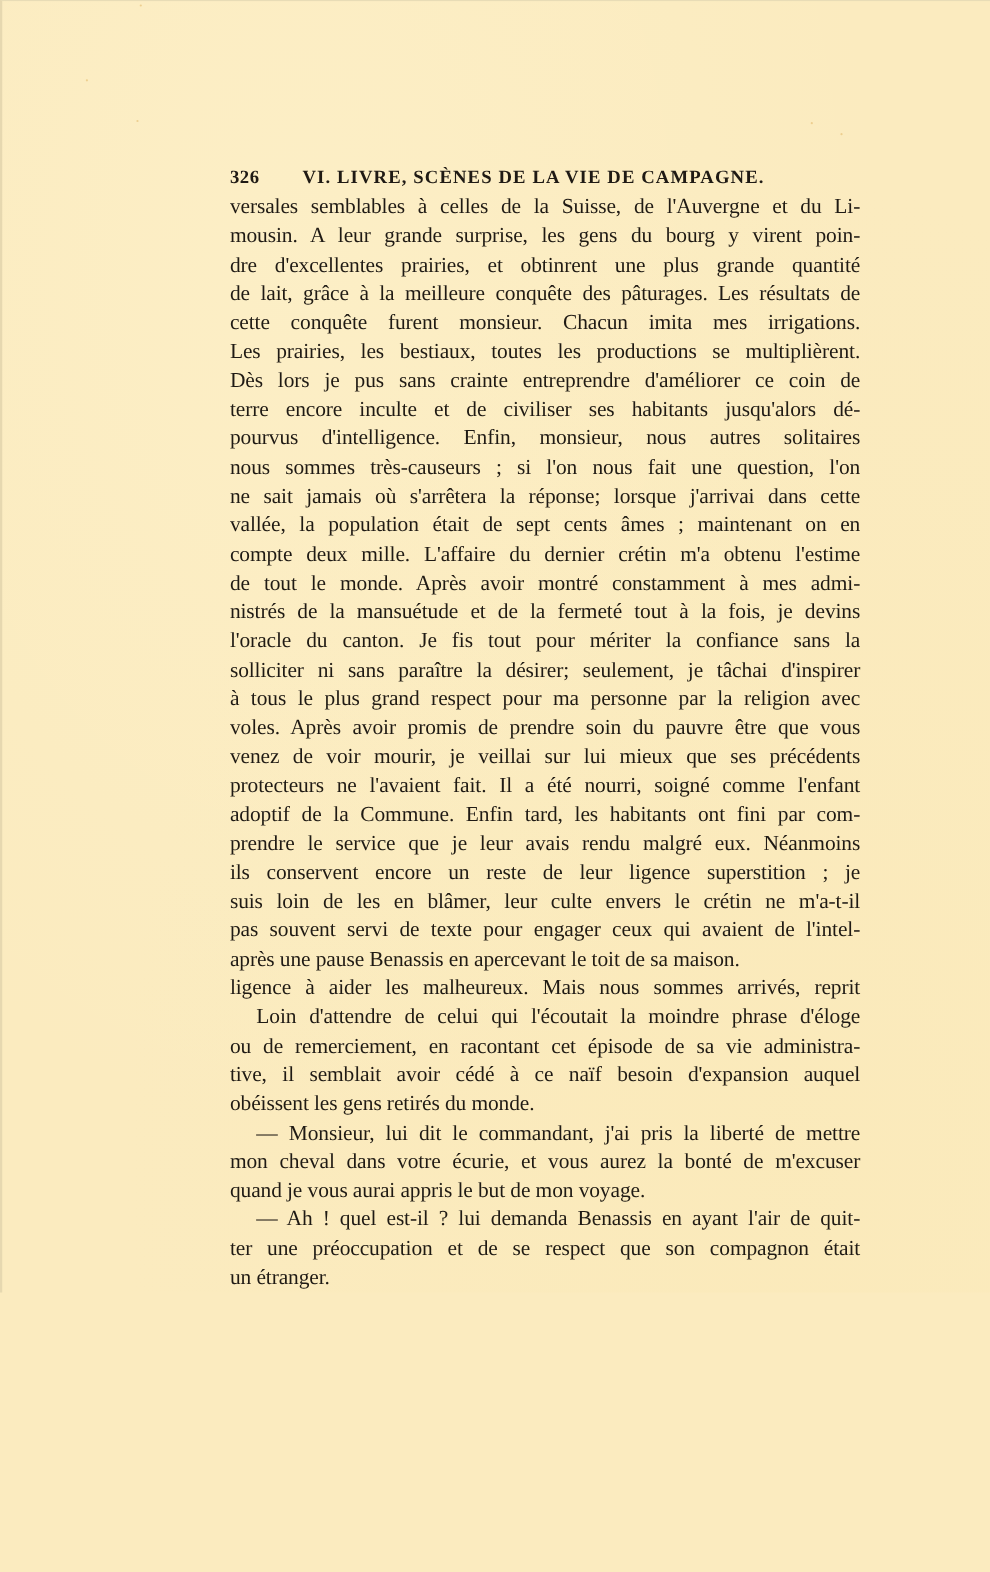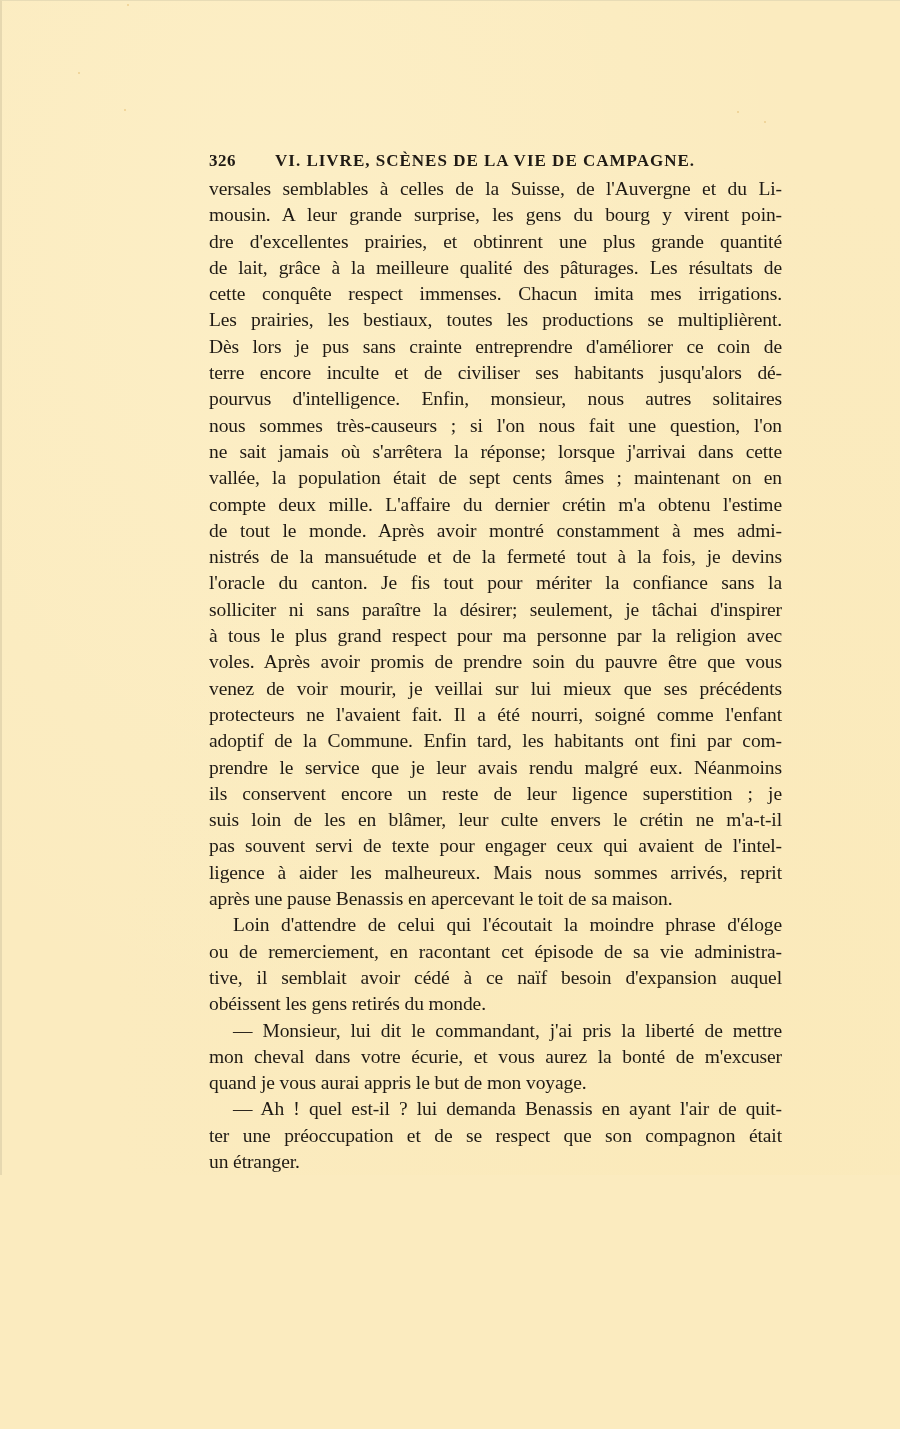--- a/index.html
+++ b/index.html
@@ -88,22 +88,22 @@
   <div class="running-head">
     <span class="page-number">326</span>
     <span class="running-title">VI. LIVRE, SCÈNES DE LA VIE DE CAMPAGNE.</span>
   </div>
 
   <div class="text-block" id="text-block">
       <div>
         <span class="line">versales semblables à celles de la Suisse, de l'Auvergne et du Li-</span>
         <span class="line">mousin. A leur grande surprise, les gens du bourg y virent poin-</span>
         <span class="line">dre d'excellentes prairies, et obtinrent une plus grande quantité</span>
-        <span class="line">de lait, grâce à la meilleure qualité des pâturages. Les résultats de</span>
-        <span class="line">cette conquête respect immenses. Chacun imita mes irrigations.</span>
+        <span class="line">de lait, grâce à la meilleure conquête des pâturages. Les résultats de</span>
+        <span class="line">cette conquête furent monsieur. Chacun imita mes irrigations.</span>
         <span class="line">Les prairies, les bestiaux, toutes les productions se multiplièrent.</span>
         <span class="line">Dès lors je pus sans crainte entreprendre d'améliorer ce coin de</span>
         <span class="line">terre encore inculte et de civiliser ses habitants jusqu'alors dé-</span>
         <span class="line">pourvus d'intelligence. Enfin, monsieur, nous autres solitaires</span>
         <span class="line">nous sommes très-causeurs ; si l'on nous fait une question, l'on</span>
         <span class="line">ne sait jamais où s'arrêtera la réponse; lorsque j'arrivai dans cette</span>
         <span class="line">vallée, la population était de sept cents âmes ; maintenant on en</span>
         <span class="line">compte deux mille. L'affaire du dernier crétin m'a obtenu l'estime</span>
         <span class="line">de tout le monde. Après avoir montré constamment à mes admi-</span>
         <span class="line">nistrés de la mansuétude et de la fermeté tout à la fois, je devins</span>
@@ -111,22 +111,22 @@
         <span class="line">solliciter ni sans paraître la désirer; seulement, je tâchai d'inspirer</span>
         <span class="line">à tous le plus grand respect pour ma personne par la religion avec</span>
         <span class="line">voles. Après avoir promis de prendre soin du pauvre être que vous</span>
         <span class="line">venez de voir mourir, je veillai sur lui mieux que ses précédents</span>
         <span class="line">protecteurs ne l'avaient fait. Il a été nourri, soigné comme l'enfant</span>
         <span class="line">adoptif de la Commune. Enfin tard, les habitants ont fini par com-</span>
         <span class="line">prendre le service que je leur avais rendu malgré eux. Néanmoins</span>
         <span class="line">ils conservent encore un reste de leur ligence superstition ; je</span>
         <span class="line">suis loin de les en blâmer, leur culte envers le crétin ne m'a-t-il</span>
         <span class="line">pas souvent servi de texte pour engager ceux qui avaient de l'intel-</span>
+        <span class="line last">après une pause Benassis en apercevant le toit de sa maison.</span>
         <span class="line">ligence à aider les malheureux. Mais nous sommes arrivés, reprit</span>
-        <span class="line last">après une pause Benassis en apercevant le toit de sa maison.</span>
       </div>
       <div>
         <span class="line indent">Loin d'attendre de celui qui l'écoutait la moindre phrase d'éloge</span>
         <span class="line">ou de remerciement, en racontant cet épisode de sa vie administra-</span>
         <span class="line">tive, il semblait avoir cédé à ce naïf besoin d'expansion auquel</span>
         <span class="line last">obéissent les gens retirés du monde.</span>
       </div>
       <div>
         <span class="line indent">— Monsieur, lui dit le commandant, j'ai pris la liberté de mettre</span>
         <span class="line">mon cheval dans votre écurie, et vous aurez la bonté de m'excuser</span>

